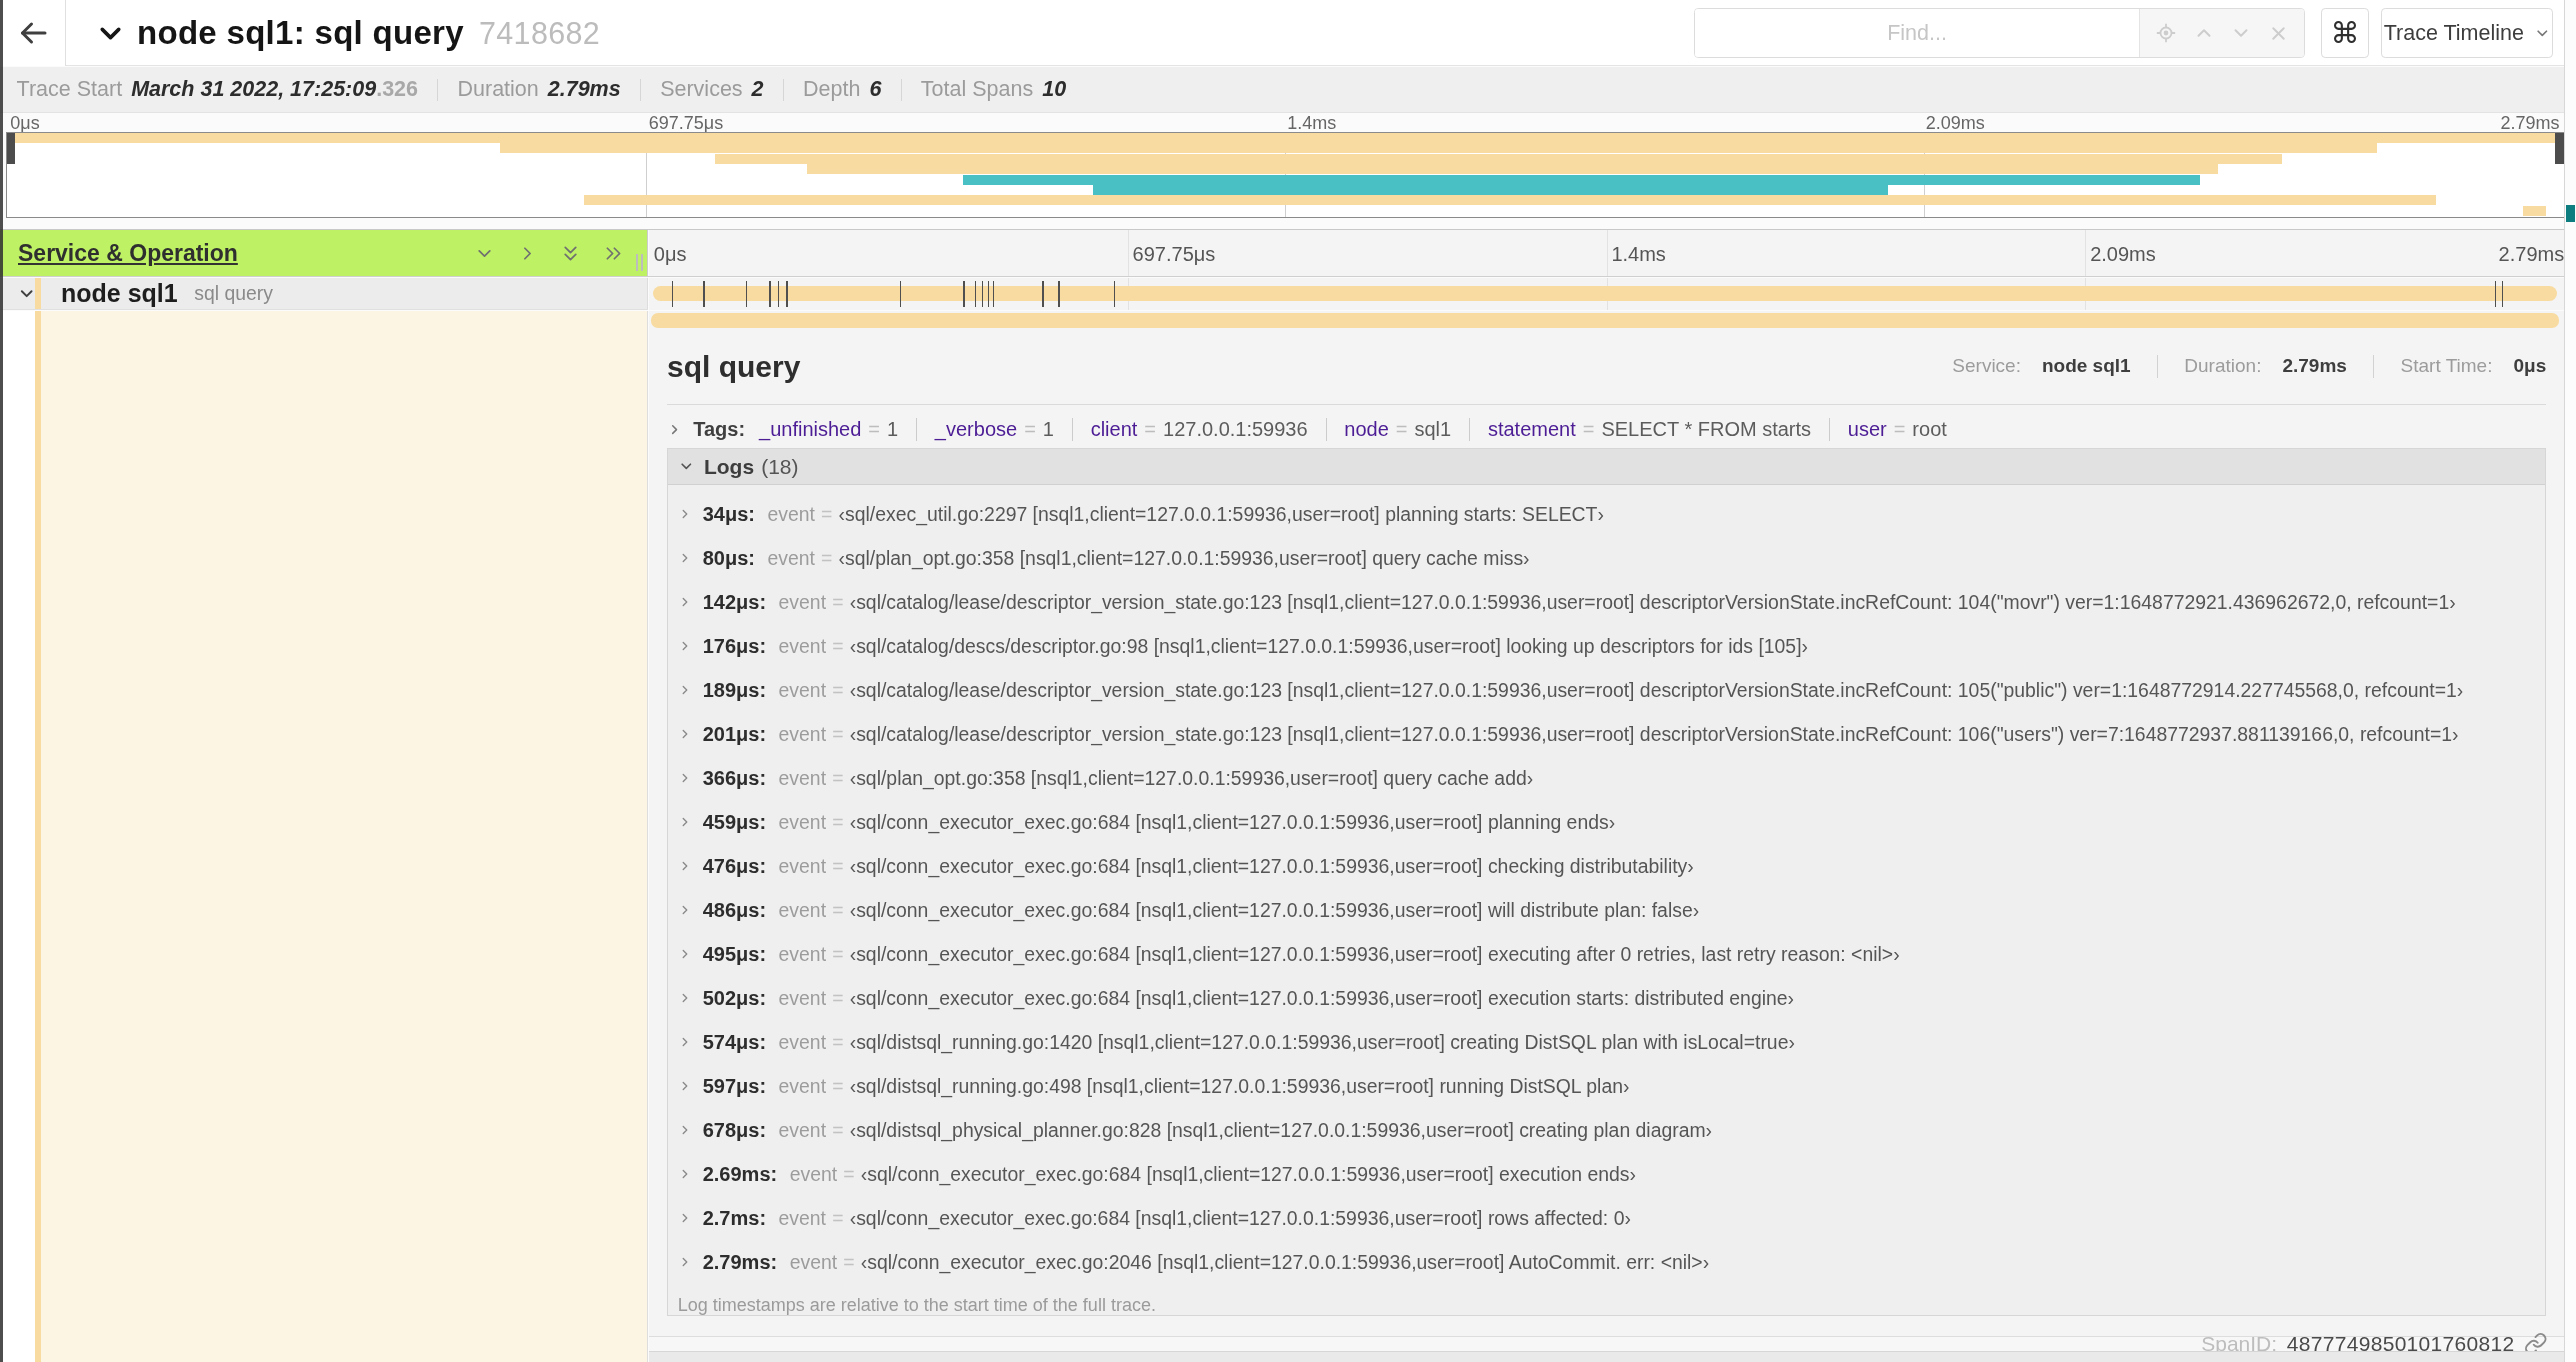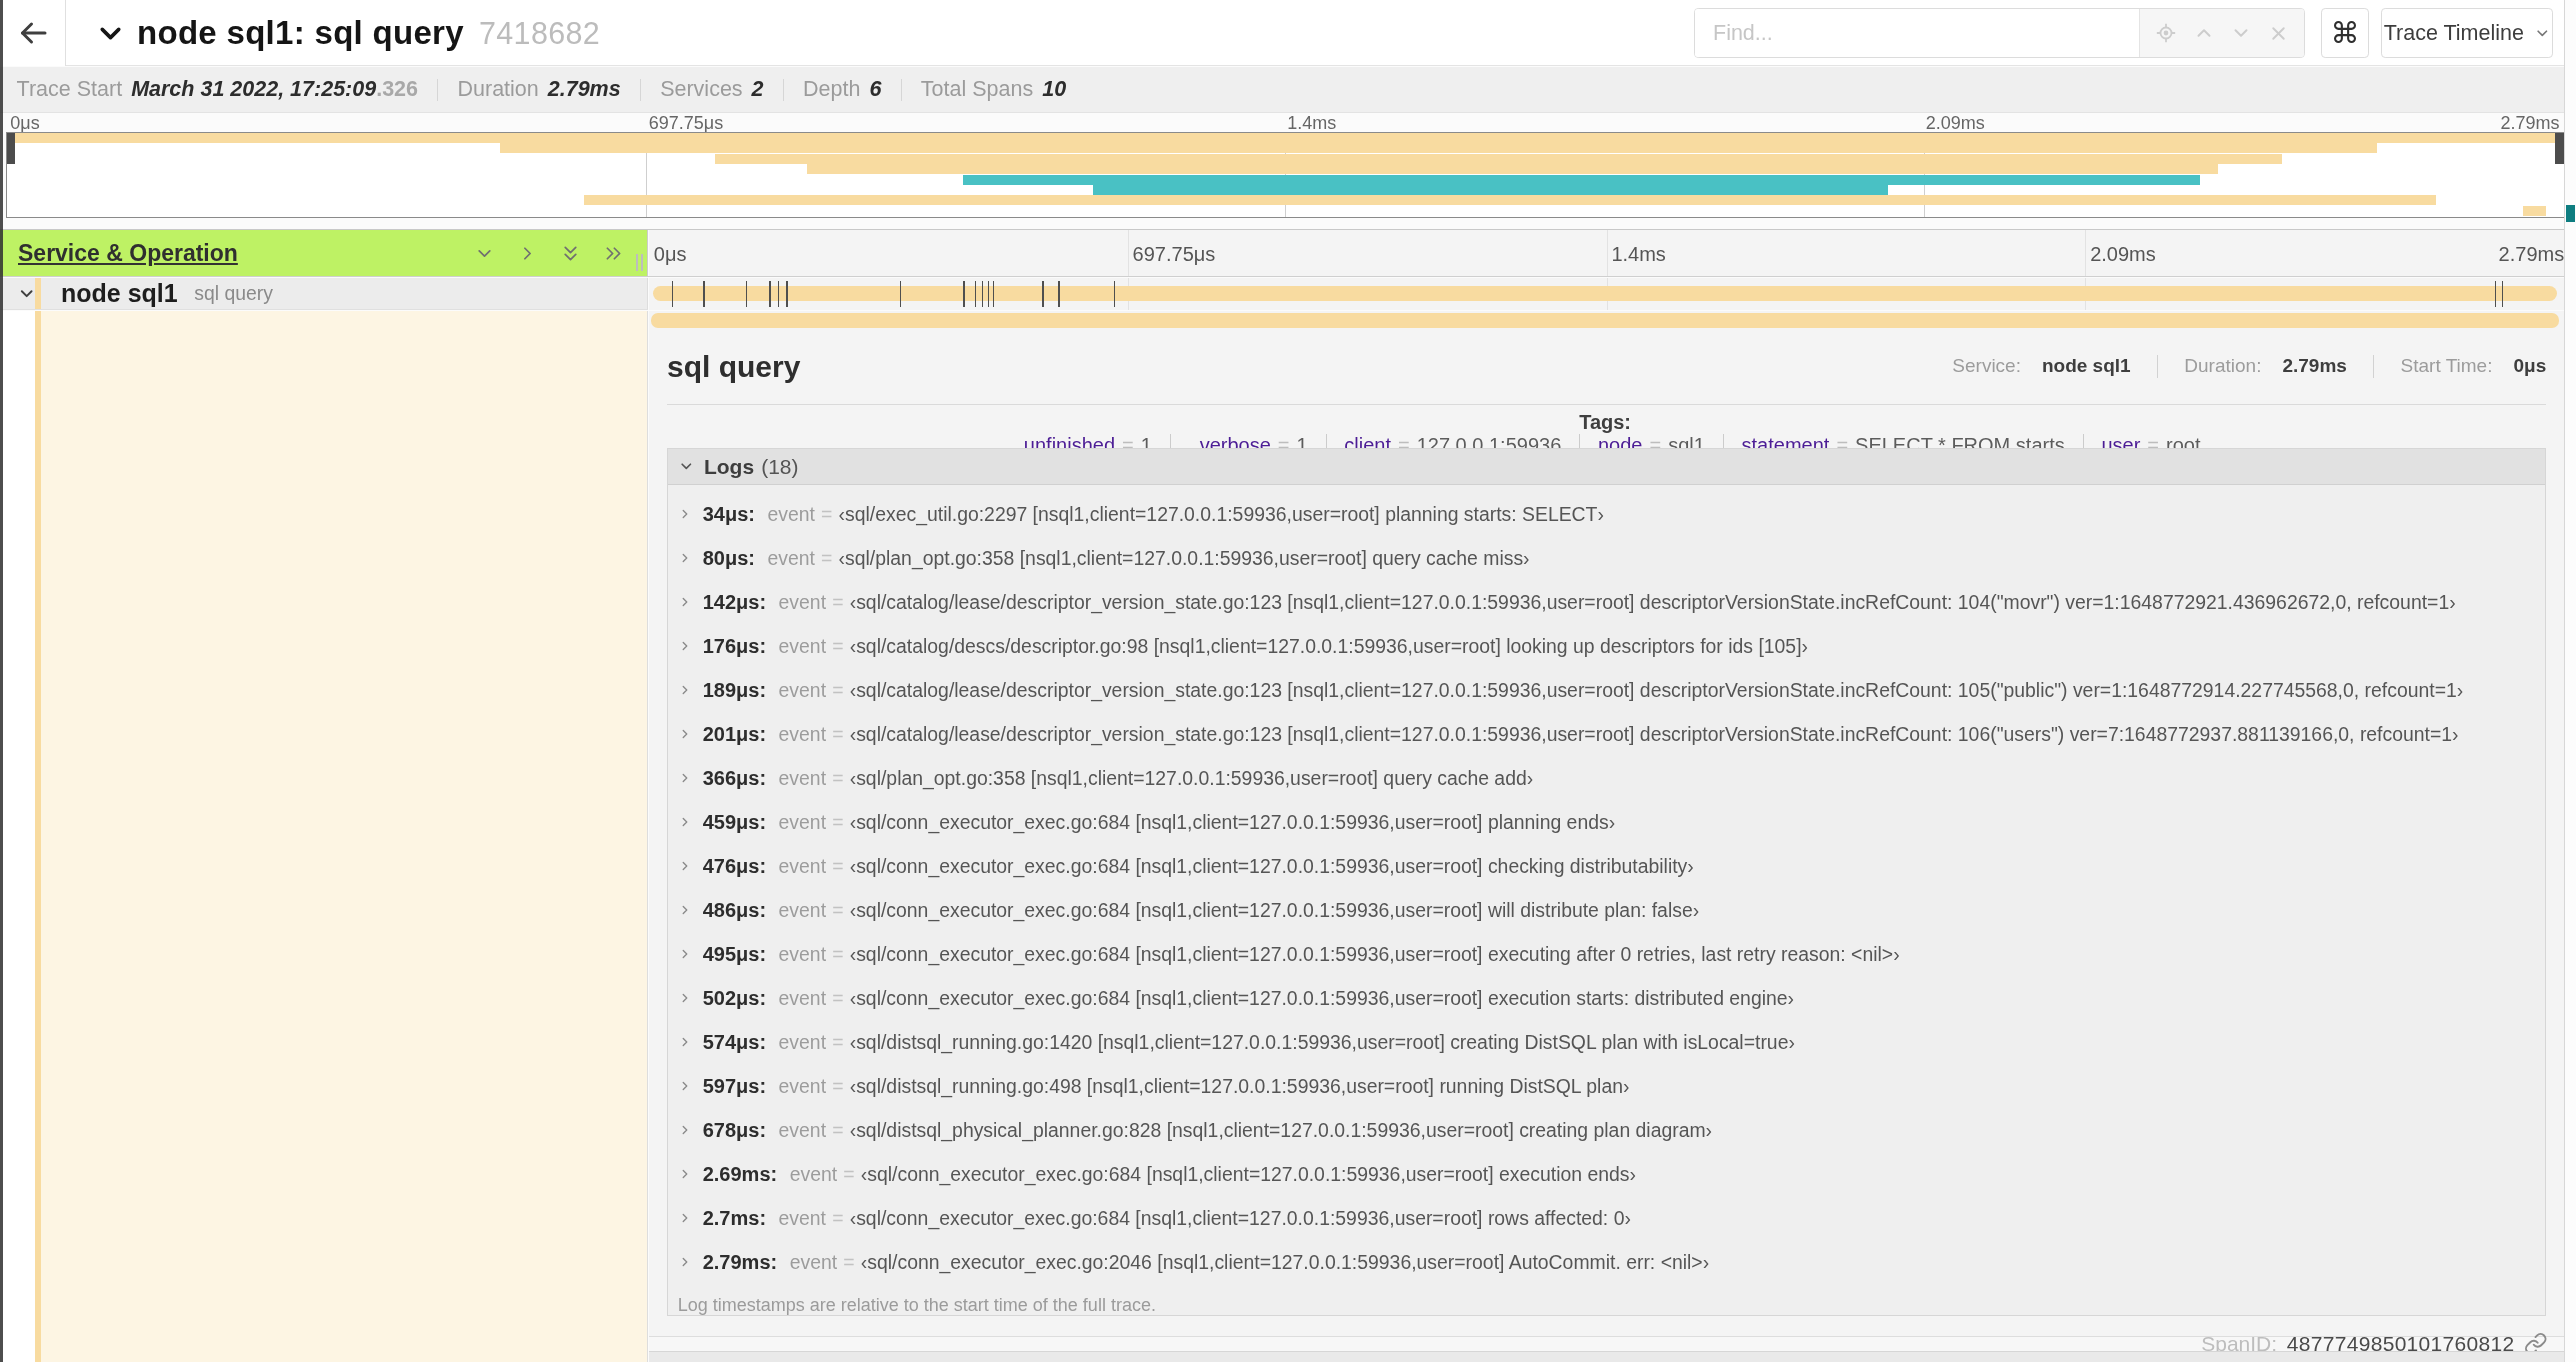--- a/index.html
+++ b/index.html
@@ -20,21 +20,21 @@
   .back-btn { position:absolute; left:0; top:0; width:66px; height:66px; border-right:0.7px solid #e0e0e0;
               display:flex; align-items:center; justify-content:center; color:#3f3f3f; background:#fff; cursor:pointer; }
   .title-chevron { position:absolute; left:94px; top:16.6px; color:#161616; }
   .trace-title { position:absolute; left:137px; top:0; height:66px; display:flex; align-items:center;
                  font-size:33px; font-weight:700; color:#151515; letter-spacing:0.3px; }
   .trace-id { font-weight:400; color:#bcbcbc; margin-left:15.2px; font-size:30.5px; }
 
   .find-box { position:absolute; left:1694px; top:8.3px; width:611px; height:50px; background:#fff;
               border:0.7px solid #dcdcdc; border-radius:4.2px; display:flex; overflow:hidden; }
   .find-input { flex:1; border:none; outline:none; font-size:21.5px; color:#15803d; padding:0 18px;
-                font-family:"Liberation Sans", sans-serif; background:#fff; }
+                font-family:"Liberation Sans", sans-serif; background:#fff;text-align:center; }
   .find-input::placeholder { color:#c6c6c6; }
   .find-icons { width:165px; background:#f6f6f6; border-left:0.7px solid #e4e4e4;
                 display:flex; align-items:center; justify-content:space-evenly; color:#cdcdcd; }
   .btn { position:absolute; top:8.3px; height:50px; background:#fff; border:0.7px solid #dcdcdc; border-radius:4.2px;
          display:flex; align-items:center; justify-content:center; cursor:pointer; }
   .cmd-btn { left:2321px; width:48px; font-size:29px; color:#2f2f2f; }
   .view-btn { left:2381px; width:172px; gap:9.7px; font-size:21.5px; color:#3d3d3d; }
 
   
   .meta-bar { position:absolute; left:0; top:67px; right:0; height:46px; background:#efefef; border-bottom:0.7px solid #e3e3e3;
@@ -90,21 +90,21 @@
   .detail-span-bar { position:absolute; left:2.1px; right:5.5px; top:2.1px; height:14.5px; border-radius:7px; }
 
   .detail-head { position:absolute; left:18px; right:18px; top:30.5px; height:50px; display:flex; align-items:center; }
   .detail-op { font-size:30px; font-weight:700; color:#2e2e2e; }
   .detail-meta { margin-left:auto; display:flex; gap:21px; font-size:19px; color:#9c9c9c; }
   .detail-meta b { color:#3e3e3e; font-weight:700; }
   .dm-sep { width:0.7px; height:23.5px; background:#d2d2d2; margin:0 5.5px; }
   .head-rule { position:absolute; left:18px; right:18px; top:93px; height:0.7px; background:#dadada; }
 
   .tags-row { position:absolute; left:18px; right:18px; top:100px; height:37px; display:flex; align-items:center;
-              font-size:20px; color:#777;flex-direction:column; }
+              font-size:20px; color:#777; }
   .tags-label { font-weight:700; color:#3f3f3f; margin:0 14px 0 11px; }
   .tag-item { display:flex; align-items:center; white-space:nowrap; }
   .tag-key { color:#4c1d95; } .tag-eq { color:#bdbdbd; margin:0 7px; } .tag-val { color:#5c5c5c; }
   .tag-sep { width:0.7px; height:23.5px; background:#ccc; margin:0 18px; }
 
   .logs-box { position:absolute; left:18px; right:18px; top:137px; bottom:47px; border:0.7px solid #d6d6d6; background:#efefef; }
   .logs-head { height:36px; background:#e1e1e1; border-bottom:0.7px solid #d0d0d0; display:flex; align-items:center;
                font-size:21px; color:#3d3d3d; cursor:pointer; }
   .logs-head .lbl { font-weight:700; margin:0 7px 0 9.7px; }
   .logs-head .cnt { color:#555; font-weight:400; }

